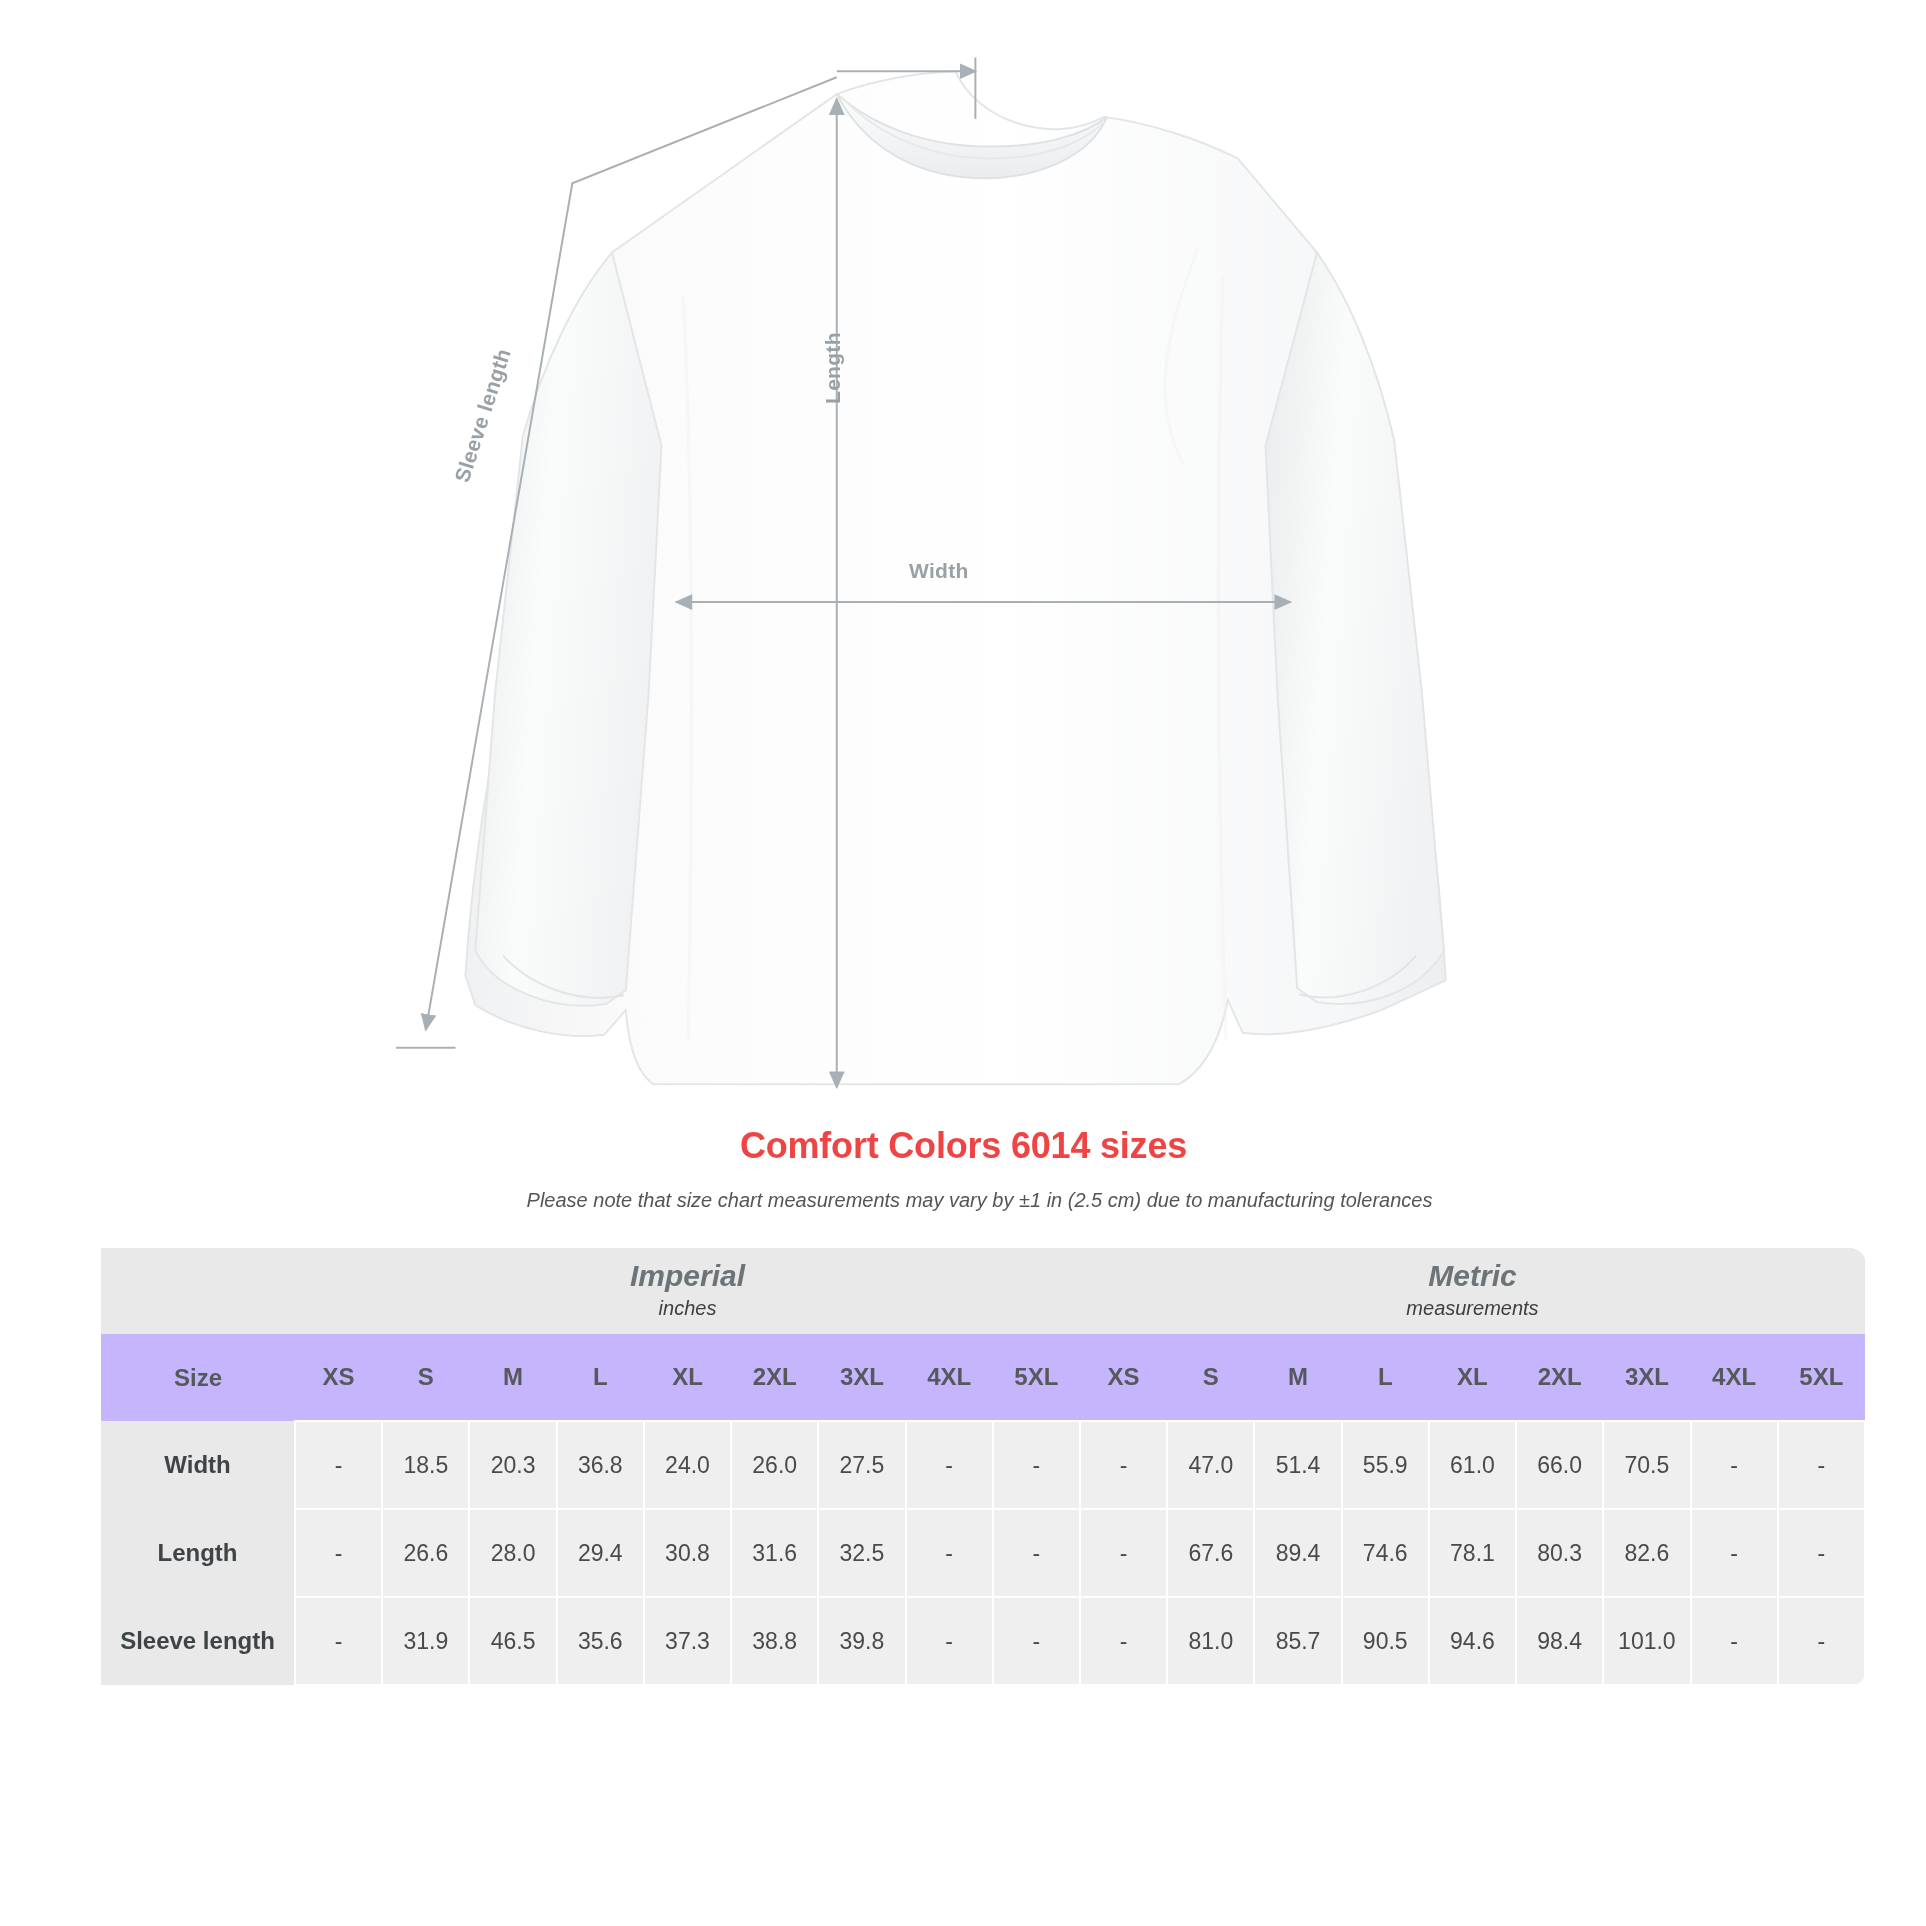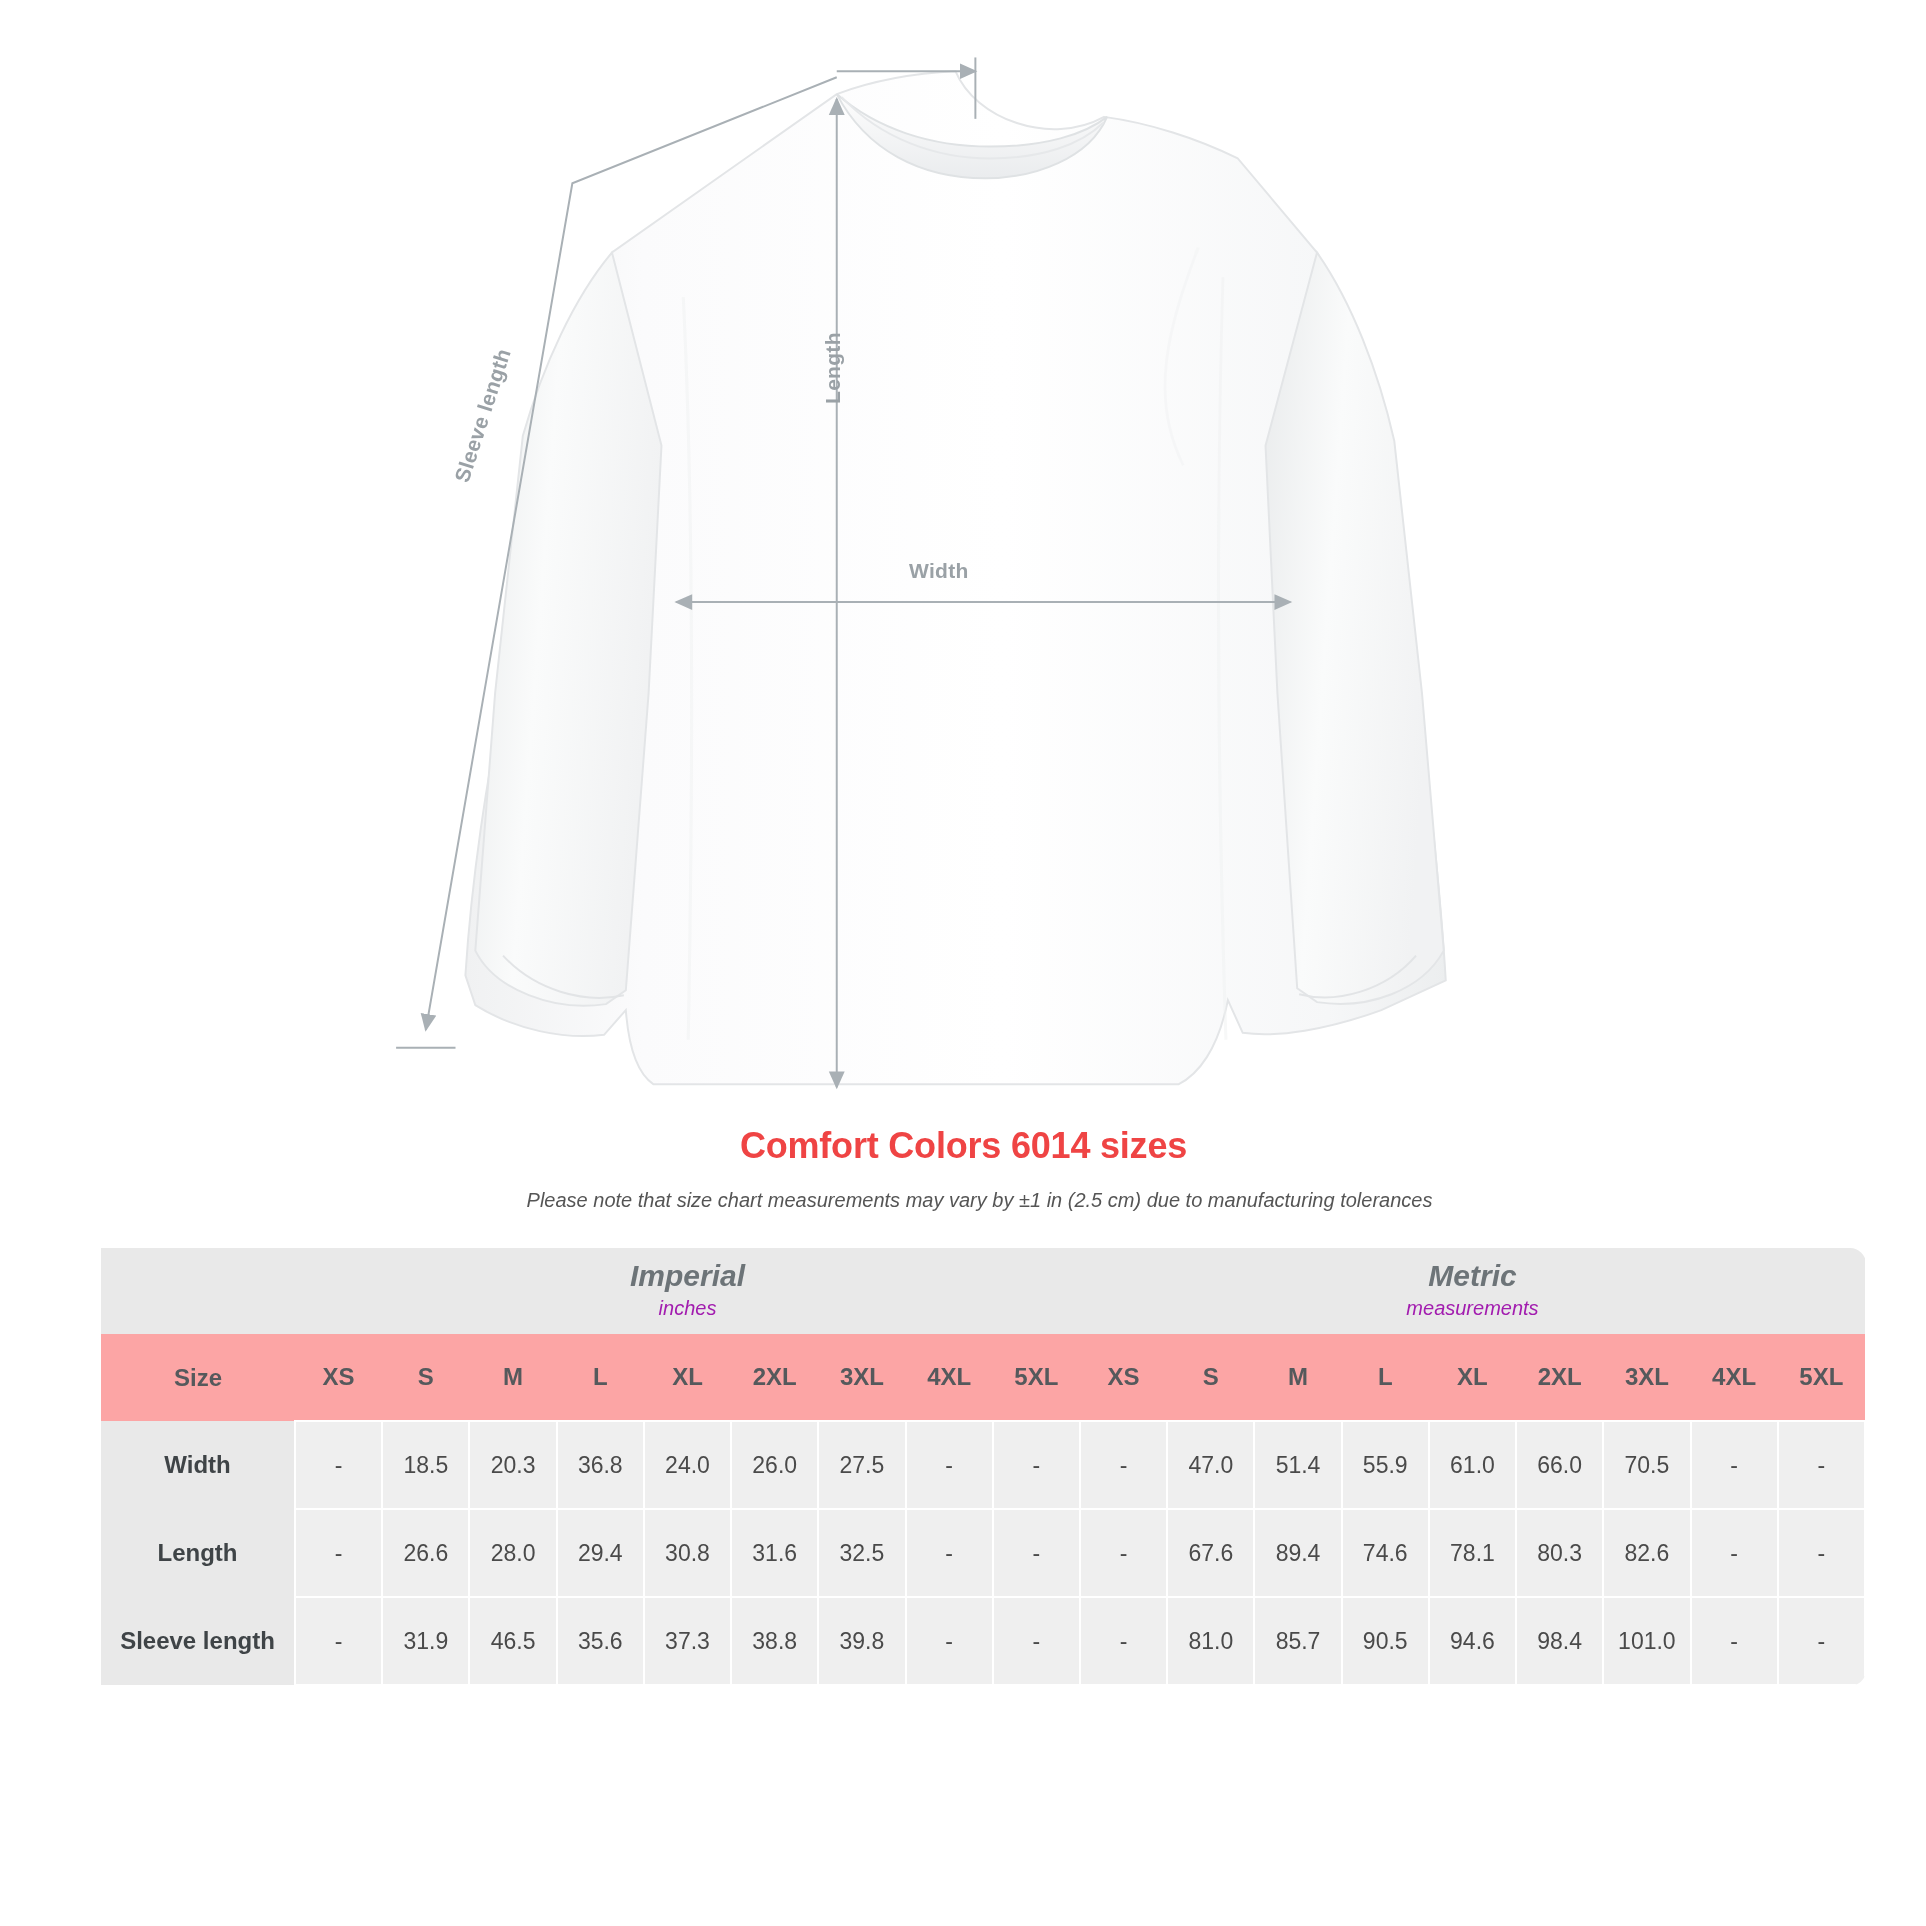--- a/index.html
+++ b/index.html
@@ -107,29 +107,29 @@
   .unit-head .u-title {
     font-size: 30px;
     font-style: italic;
     font-weight: bold;
     color: #6d7478;
     line-height: 1.15;
   }
   .unit-head .u-sub {
     font-size: 20px;
     font-style: italic;
-    color: #a21caf;
+    color: #404040;
     line-height: 1.5;
   }
   .blank-head {
     background: #e9e9e9 !important;
     border: none !important;
   }
   tr.head-row td {
-    background: #fca5a5;
+    background: #c4b5fd;
     font-weight: bold;
     color: #55595c;
     font-size: 24px;
     border: none;
   }
   tr.data-row td.rowlabel {
     background: #e9e9e9;
     font-weight: bold;
     color: #3f4447;
     font-size: 24px;

